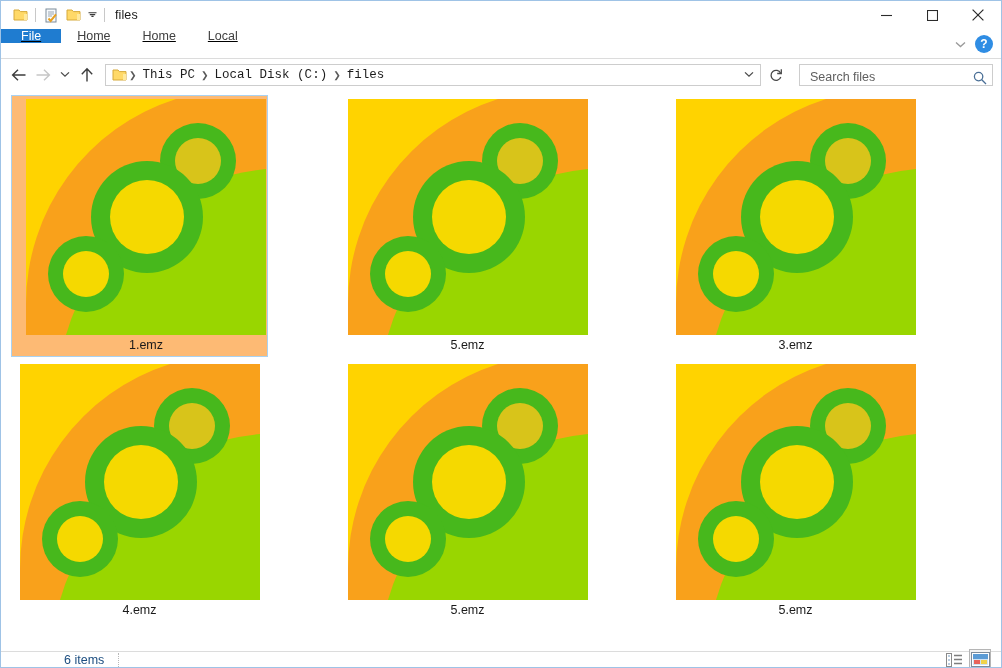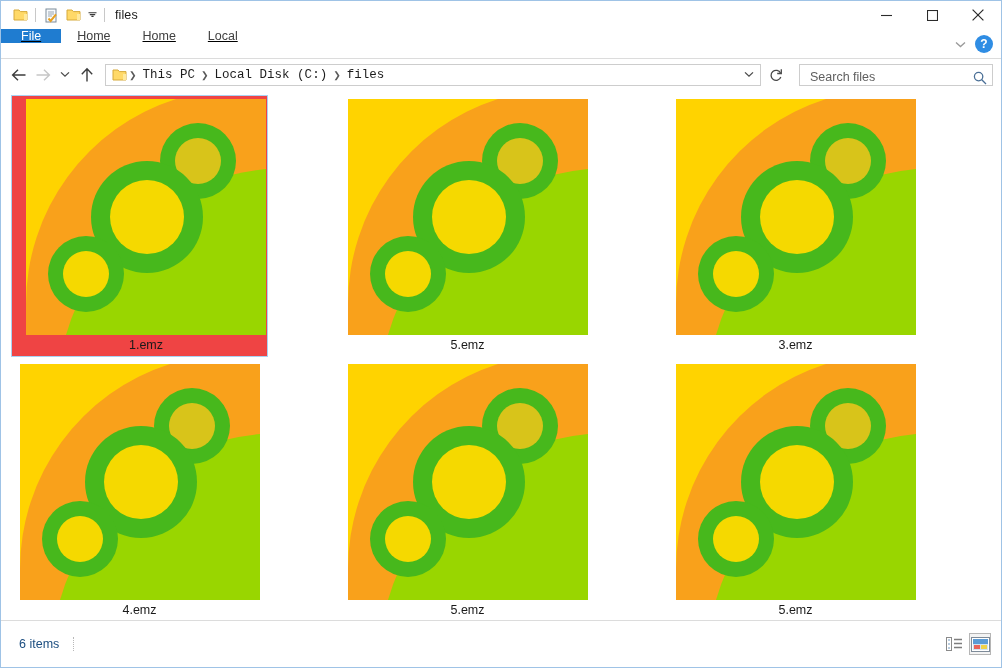--- a/index.html
+++ b/index.html
@@ -159,40 +159,40 @@
   .tile {
     width: 257px; height: 262px;
     margin: 0 71px 3px 0;
     display: flex; flex-direction: column; align-items: center;
     border: 1px solid transparent;
     padding: 3px;
   }
   .tile:nth-child(3n) { margin-right: 0; }
   .tile.selected {
     border: 1px solid #a9d2f2;
-    background: #ef4444;
+    background: #fdba74;
     padding-left: 16px;
   }
   .thumb {
     width: 240px; height: 236px;
     display: block;
   }
   .tile-label {
     font-size: 12.5px; color: #1a1a1a;
     margin-top: 3px; text-align: center;
     white-space: nowrap;
   }
 
   
   #statusbar {
     position: absolute; left: 0; bottom: 0;
-    width: 1000px; height: 47px;
+    width: 1000px; height: 16px;
     background: #ffffff;
     border-top: 1px solid #dcdcdc;
-    display: flex; align-items: center;
+    display: flex; align-items: center; padding-left: 45px;
   }
   #status-left { display: flex; align-items: center; padding-left: 18px; }
   #item-count { font-size: 12.5px; color: #1c4e80; }
   #status-sep {
     width: 1px; height: 14px; margin-left: 14px;
     border-left: 1px dotted #b8b8b8;
   }
   #status-right {
     position: absolute; right: 10px; display: flex; align-items: center; gap: 4px;
   }

